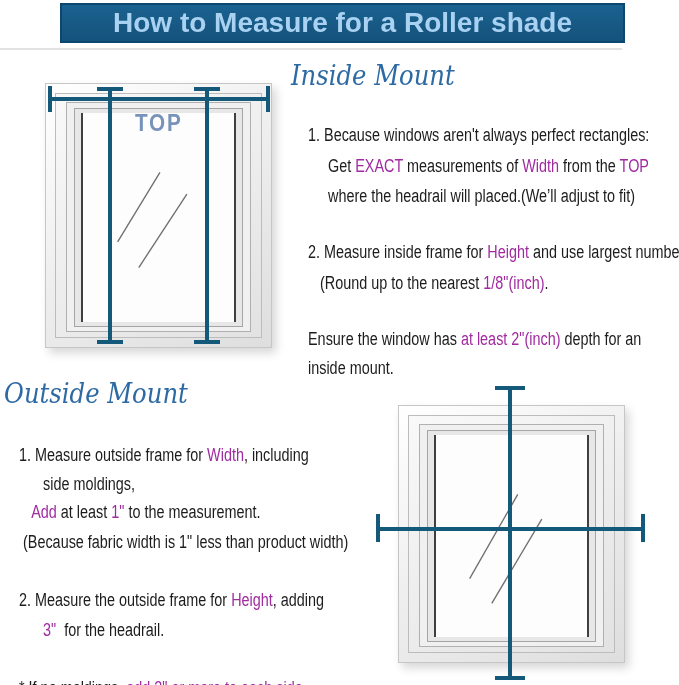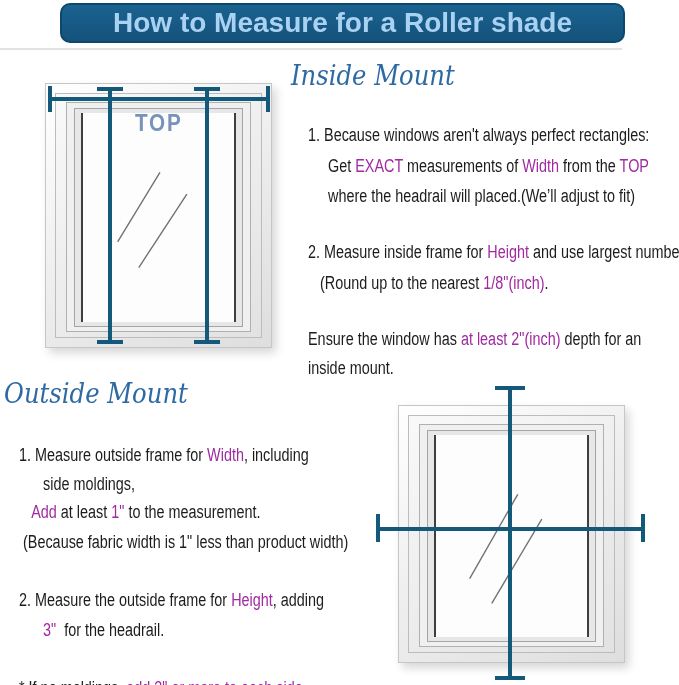--- a/index.html
+++ b/index.html
@@ -2,21 +2,21 @@
 <html><head>
 <meta charset="utf-8">
 <style>
   html,body{margin:0;padding:0;background:#ffffff;}
   .page{position:relative;width:679px;height:685px;background:#ffffff;overflow:hidden;
         font-family:"Liberation Sans",sans-serif;}
 
   
   .banner{position:absolute;left:60px;top:3px;width:565px;height:40px;
           background:linear-gradient(#1b6290,#14527b);
-          border:2px solid #0c486e;border-radius:10px;box-sizing:border-box;
+          border:2px solid #0c486e;border-radius:0;box-sizing:border-box;
           display:flex;align-items:center;justify-content:center;}
   .banner span{color:#a9d2f2;font-weight:bold;font-size:28px;letter-spacing:0px;white-space:pre;}
   .banner-shadow{position:absolute;left:0;top:48px;width:622px;height:2px;background:#e2e2e2;}
 
   
   .win{position:absolute;background:linear-gradient(145deg,#ffffff 0%,#ececec 55%,#dedede 100%);
        border:1px solid #c6c6c6;box-sizing:border-box;
        box-shadow:4px 5px 9px rgba(0,0,0,.16);}
   .f1{position:absolute;inset:9px;background:linear-gradient(145deg,#f9f9f9,#e2e2e2);
       border:1px solid #bcbcbc;}

